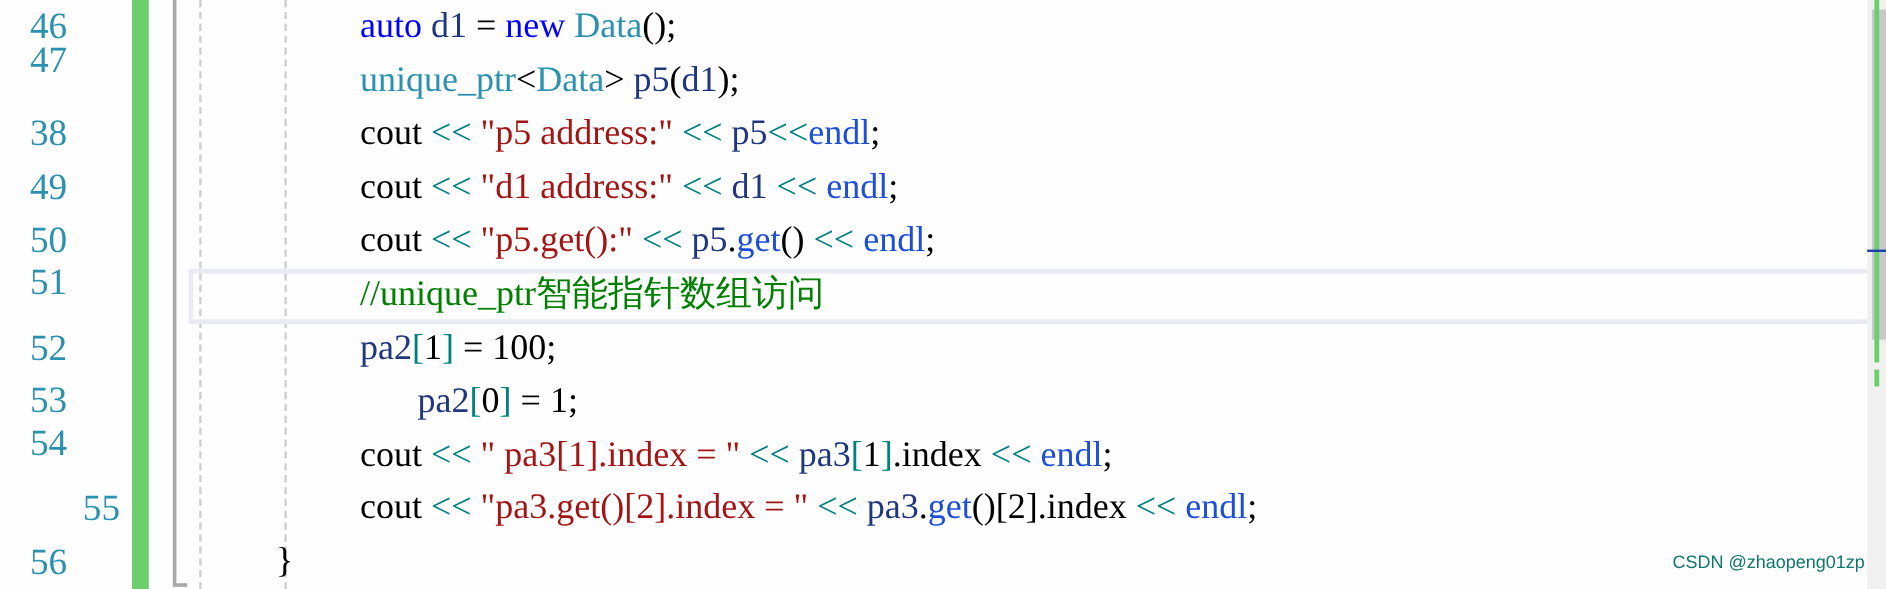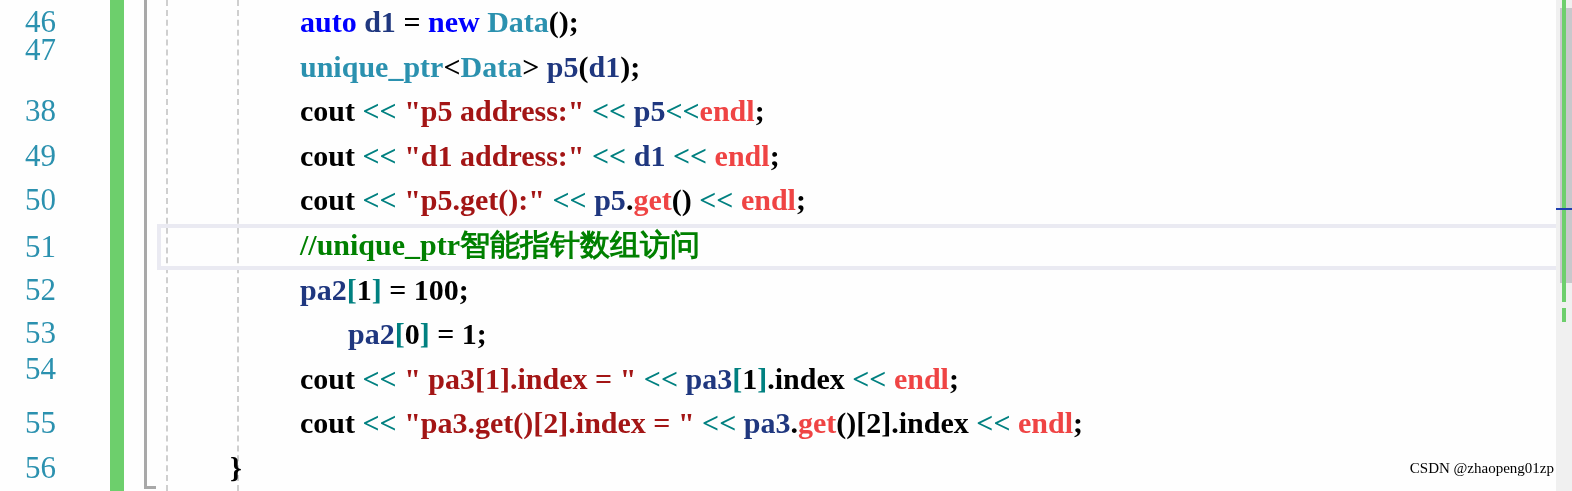--- a/index.html
+++ b/index.html
@@ -8,51 +8,51 @@
     .gutter { position:absolute; left:0; top:0; width:126px; height:491px; }
     .lineno { position:absolute; left:0; width:56px; text-align:right; color:#2b91af;
       font-family:"Liberation Serif","DejaVu Serif",serif; font-size:31px; line-height:44.6px; }
     .changebar { position:absolute; left:110px; top:0; width:14px; height:491px; background:#6dcf6c; }
     .fold-line { position:absolute; left:144px; top:0; width:3px; height:487px; background:#a8a8a8; }
     .fold-foot { position:absolute; left:144px; top:486px; width:12px; height:3px; background:#a8a8a8; }
     .guide { position:absolute; top:0; width:0; height:491px; border-left:2px dashed #cfcfcf; }
     .cur-line { position:absolute; left:157px; top:224px; width:1396px; height:38px;
       border:4px solid #eaeaf2; background:transparent; }
     .line { position:absolute; white-space:pre; font-size:30px; line-height:44.6px; height:44.6px;
-      font-family:"Liberation Serif","DejaVu Serif",serif; color:#000;font-weight:bold; }
+      font-family:"Liberation Serif","DejaVu Serif",serif; color:#000; }
     .kw { color:#0000ff; }
     .type { color:#2b91af; }
     .var { color:#1f377f; }
     .op { color:#008080; }
     .str { color:#a31515; }
-    .fn { color:#ef4444; }
+    .fn { color:#1d4ed8; }
     .cmt { color:#008000; }
     .plain { color:#000; }
     .scroll-track { position:absolute; left:1556px; top:0; width:16px; height:491px; background:#f0f0f0; }
     .scroll-thumb { position:absolute; left:1560px; top:8px; width:12px; height:275px; background:#c8c8cc; }
     .scroll-mark-green { position:absolute; left:1562px; top:0; width:4px; height:302px; background:#6dcf6c; }
     .scroll-mark-green2 { position:absolute; left:1562px; top:308px; width:4px; height:14px; background:#6dcf6c; }
     .scroll-mark-blue { position:absolute; left:1556px; top:208px; width:16px; height:2px; background:#1f3fb0; }
-    .watermark { position:absolute; right:18px; top:460px; font-family:Liberation Serif, serif;
-      font-size:15px; color:#000000; }
+    .watermark { position:absolute; right:18px; top:460px; font-family:Liberation Sans, sans-serif;
+      font-size:15px; color:#0f766e; }
   </style>
 </head>
 <body>
 
 <div class="gutter" id="gutter">
     <div class="lineno" style="top: 0px;">46</div>
     <div class="lineno" style="top: 28px;">47</div>
     <div class="lineno" style="top: 89.2px;">38</div>
     <div class="lineno" style="top: 133.8px;">49</div>
     <div class="lineno" style="top: 178.4px;">50</div>
-    <div class="lineno" style="top: 225px; text-align: right;">51</div>
+    <div class="lineno" style="top: 213px; text-align: right;">51</div>
     <div class="lineno" style="top: 267.6px;">52</div>
     <div class="lineno" style="top: 311px;">53</div>
     <div class="lineno" style="top: 347px;">54</div>
-    <div class="lineno" style="top: 401.4px;">55</div>
+    <div class="lineno" style="top: 401.4px; padding-left: 44px;">55</div>
     <div class="lineno" style="top: 446px;">56</div>
   </div>
 <div class="changebar"></div>
 <div class="fold-line"></div>
 <div class="fold-foot"></div>
 <div class="guide" style="left:166px"></div>
 <div class="guide" style="left:237px"></div>
 <div class="cur-line"></div>
 
 <div id="code">

